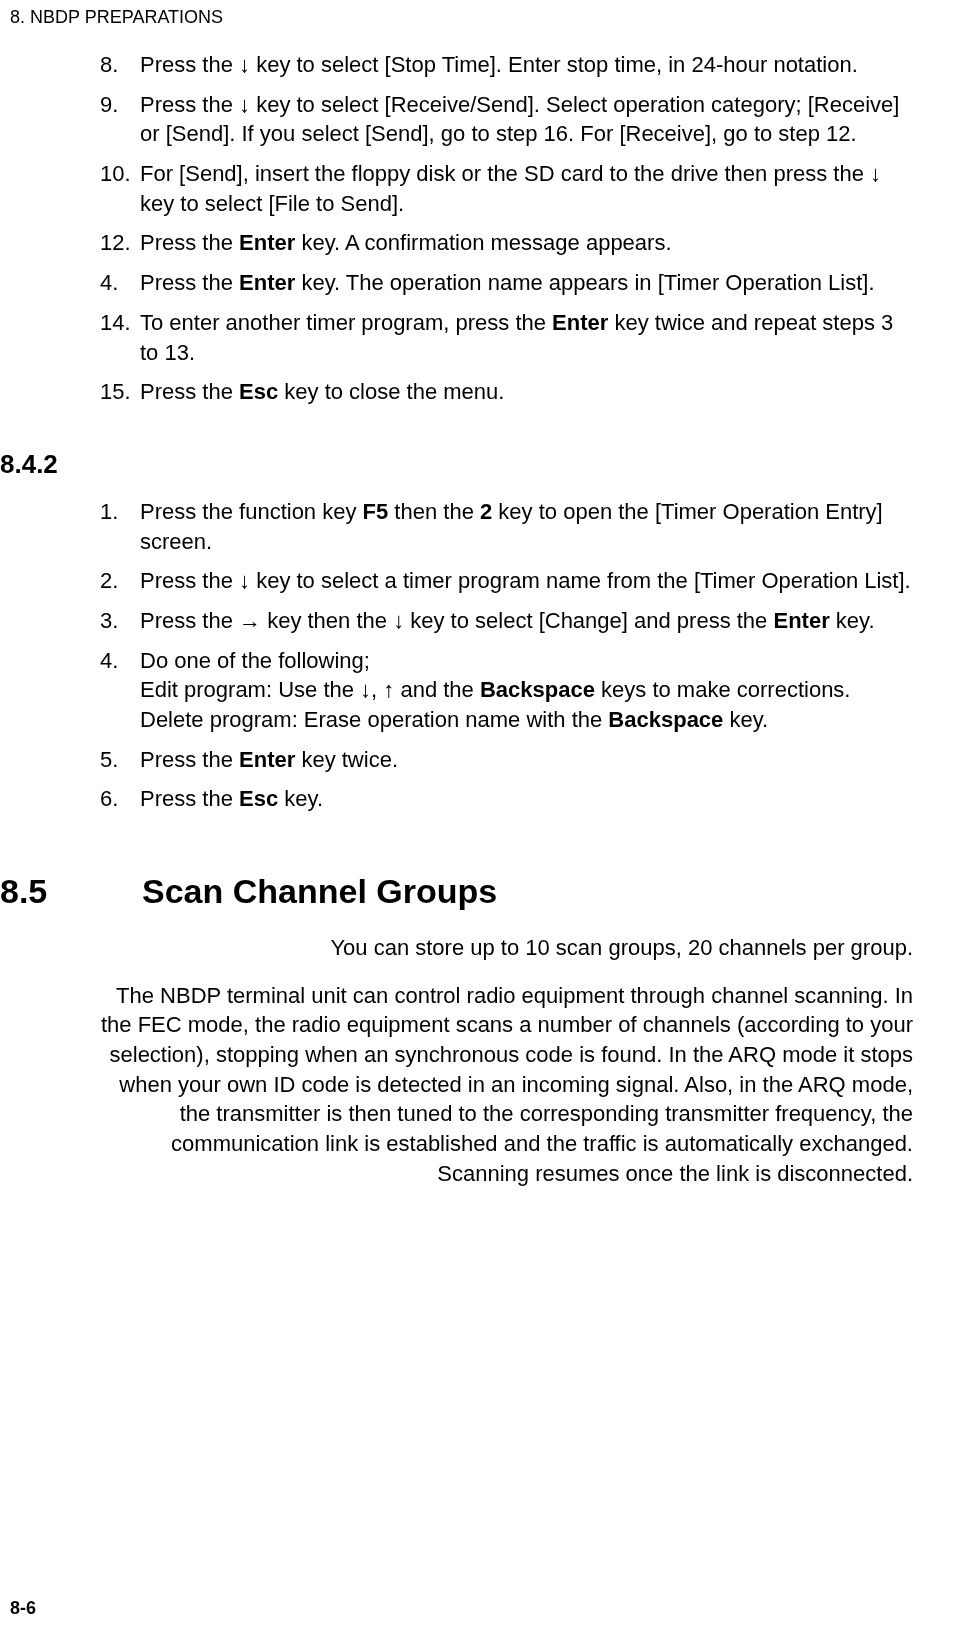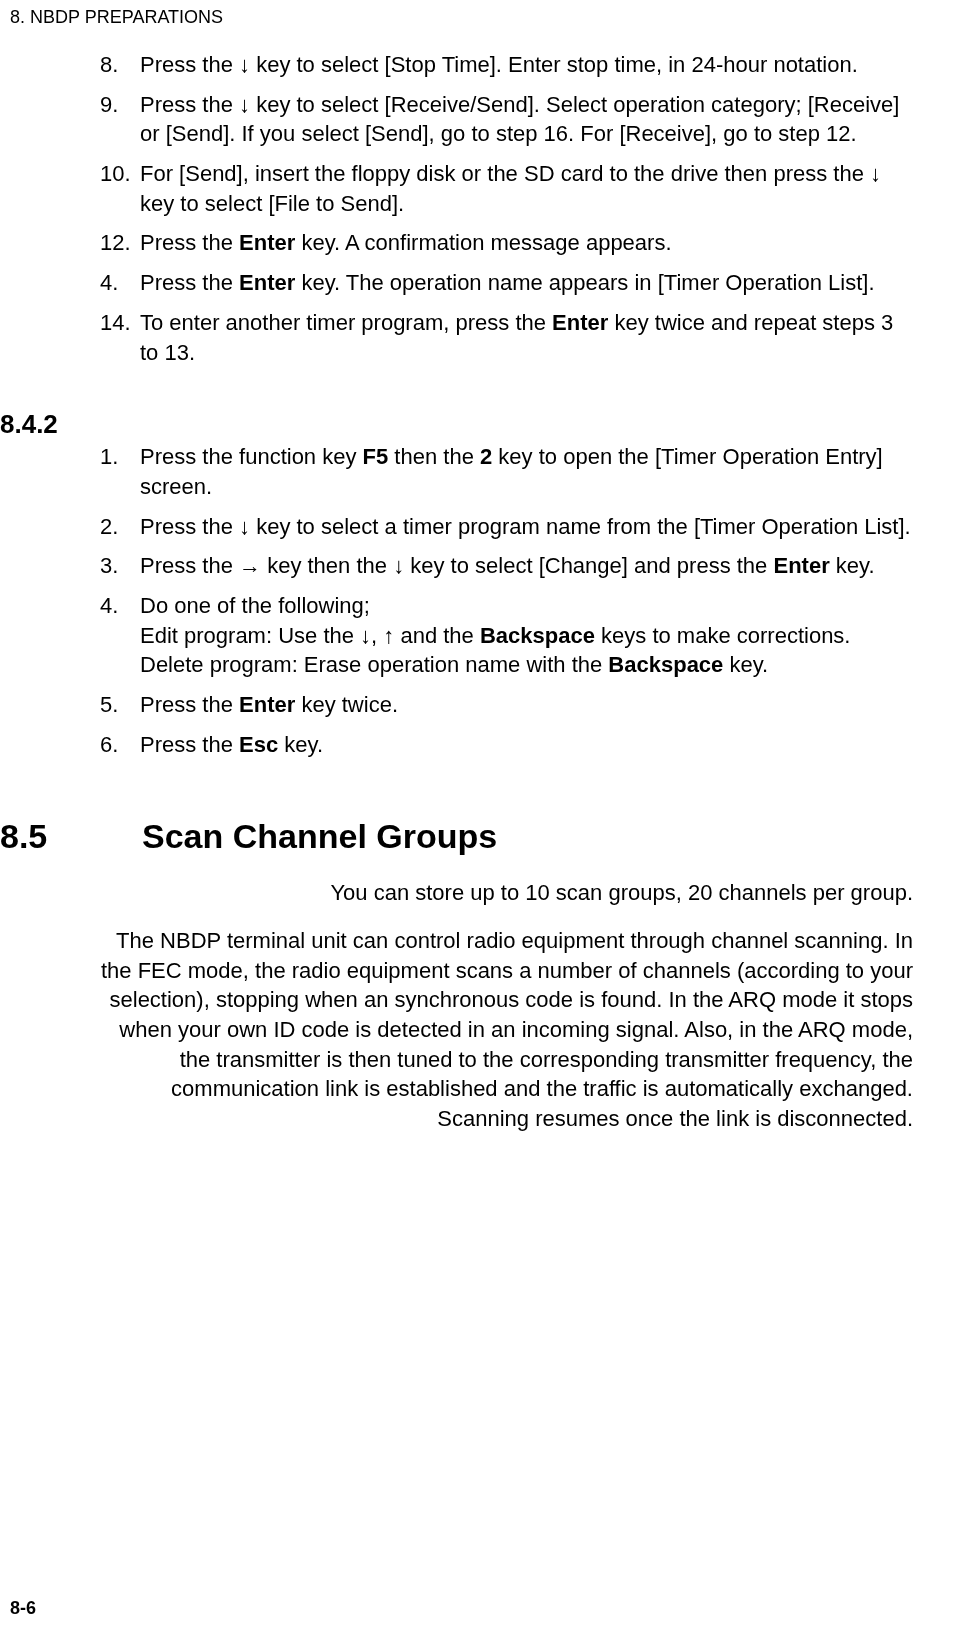--- a/index.html
+++ b/index.html
@@ -42,20 +42,21 @@
     .numbered-list .num {
       width: 40px;
       flex-shrink: 0;
     }
     .numbered-list .txt {
       flex: 1;
     }
     .section-title {
       display: flex;
       margin-top: 40px;
+      margin-bottom: 15px;
     }
     .section-title.h3 {
       font-size: 26px;
       font-weight: bold;
       margin-left: -100px;
     }
     .section-title.h3 .secnum {
       width: 115px;
       flex-shrink: 0;
     }
@@ -110,20 +111,24 @@
         <span class="txt">Press the <b>Enter</b> key. A confirmation message appears.</span>
       </li>
       <li>
         <span class="num">4.</span>
         <span class="txt">Press the <b>Enter</b> key. The operation name appears in [Timer Operation List].</span>
       </li>
       <li>
         <span class="num">14.</span>
         <span class="txt">To enter another timer program, press the <b>Enter</b> key twice and repeat steps 3 to 13.</span>
       </li>
+      <li>
+        <span class="num">15.</span>
+        <span class="txt">Press the <b>Esc</b> key to close the menu.</span>
+      </li>
     </ul>
 
   <div class="section-title h3">
     <span class="secnum">8.4.2</span>
   </div>
 
   <ul class="numbered-list" id="list842">
       <li>
         <span class="num">1.</span>
         <span class="txt">Press the function key <b>F5</b> then the <b>2</b> key to open the [Timer Operation Entry] screen.</span>

